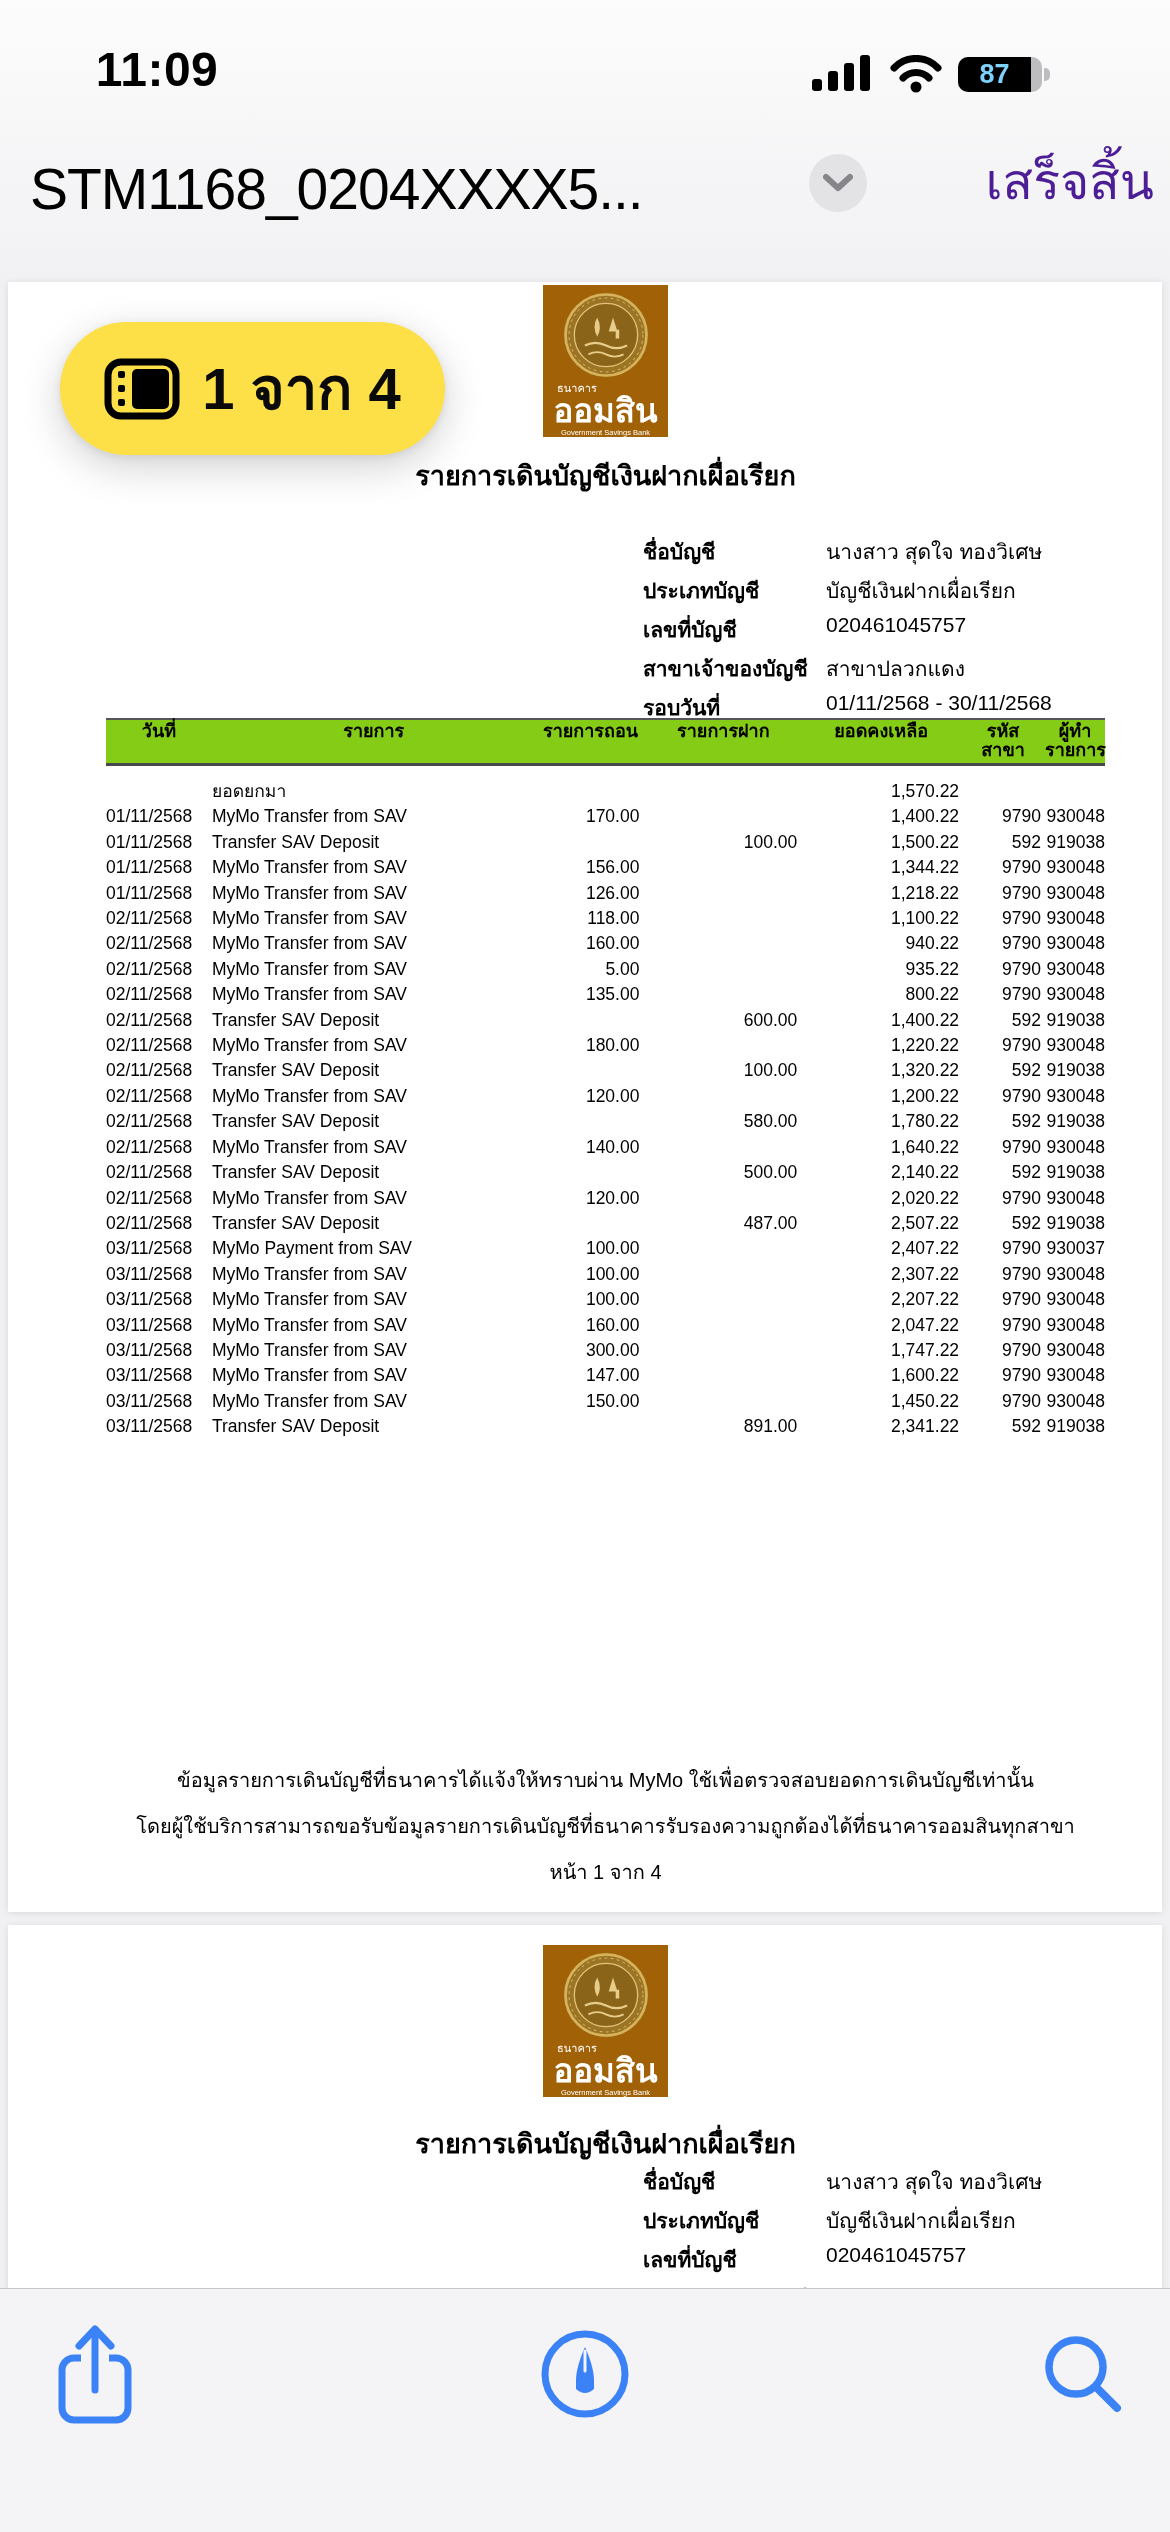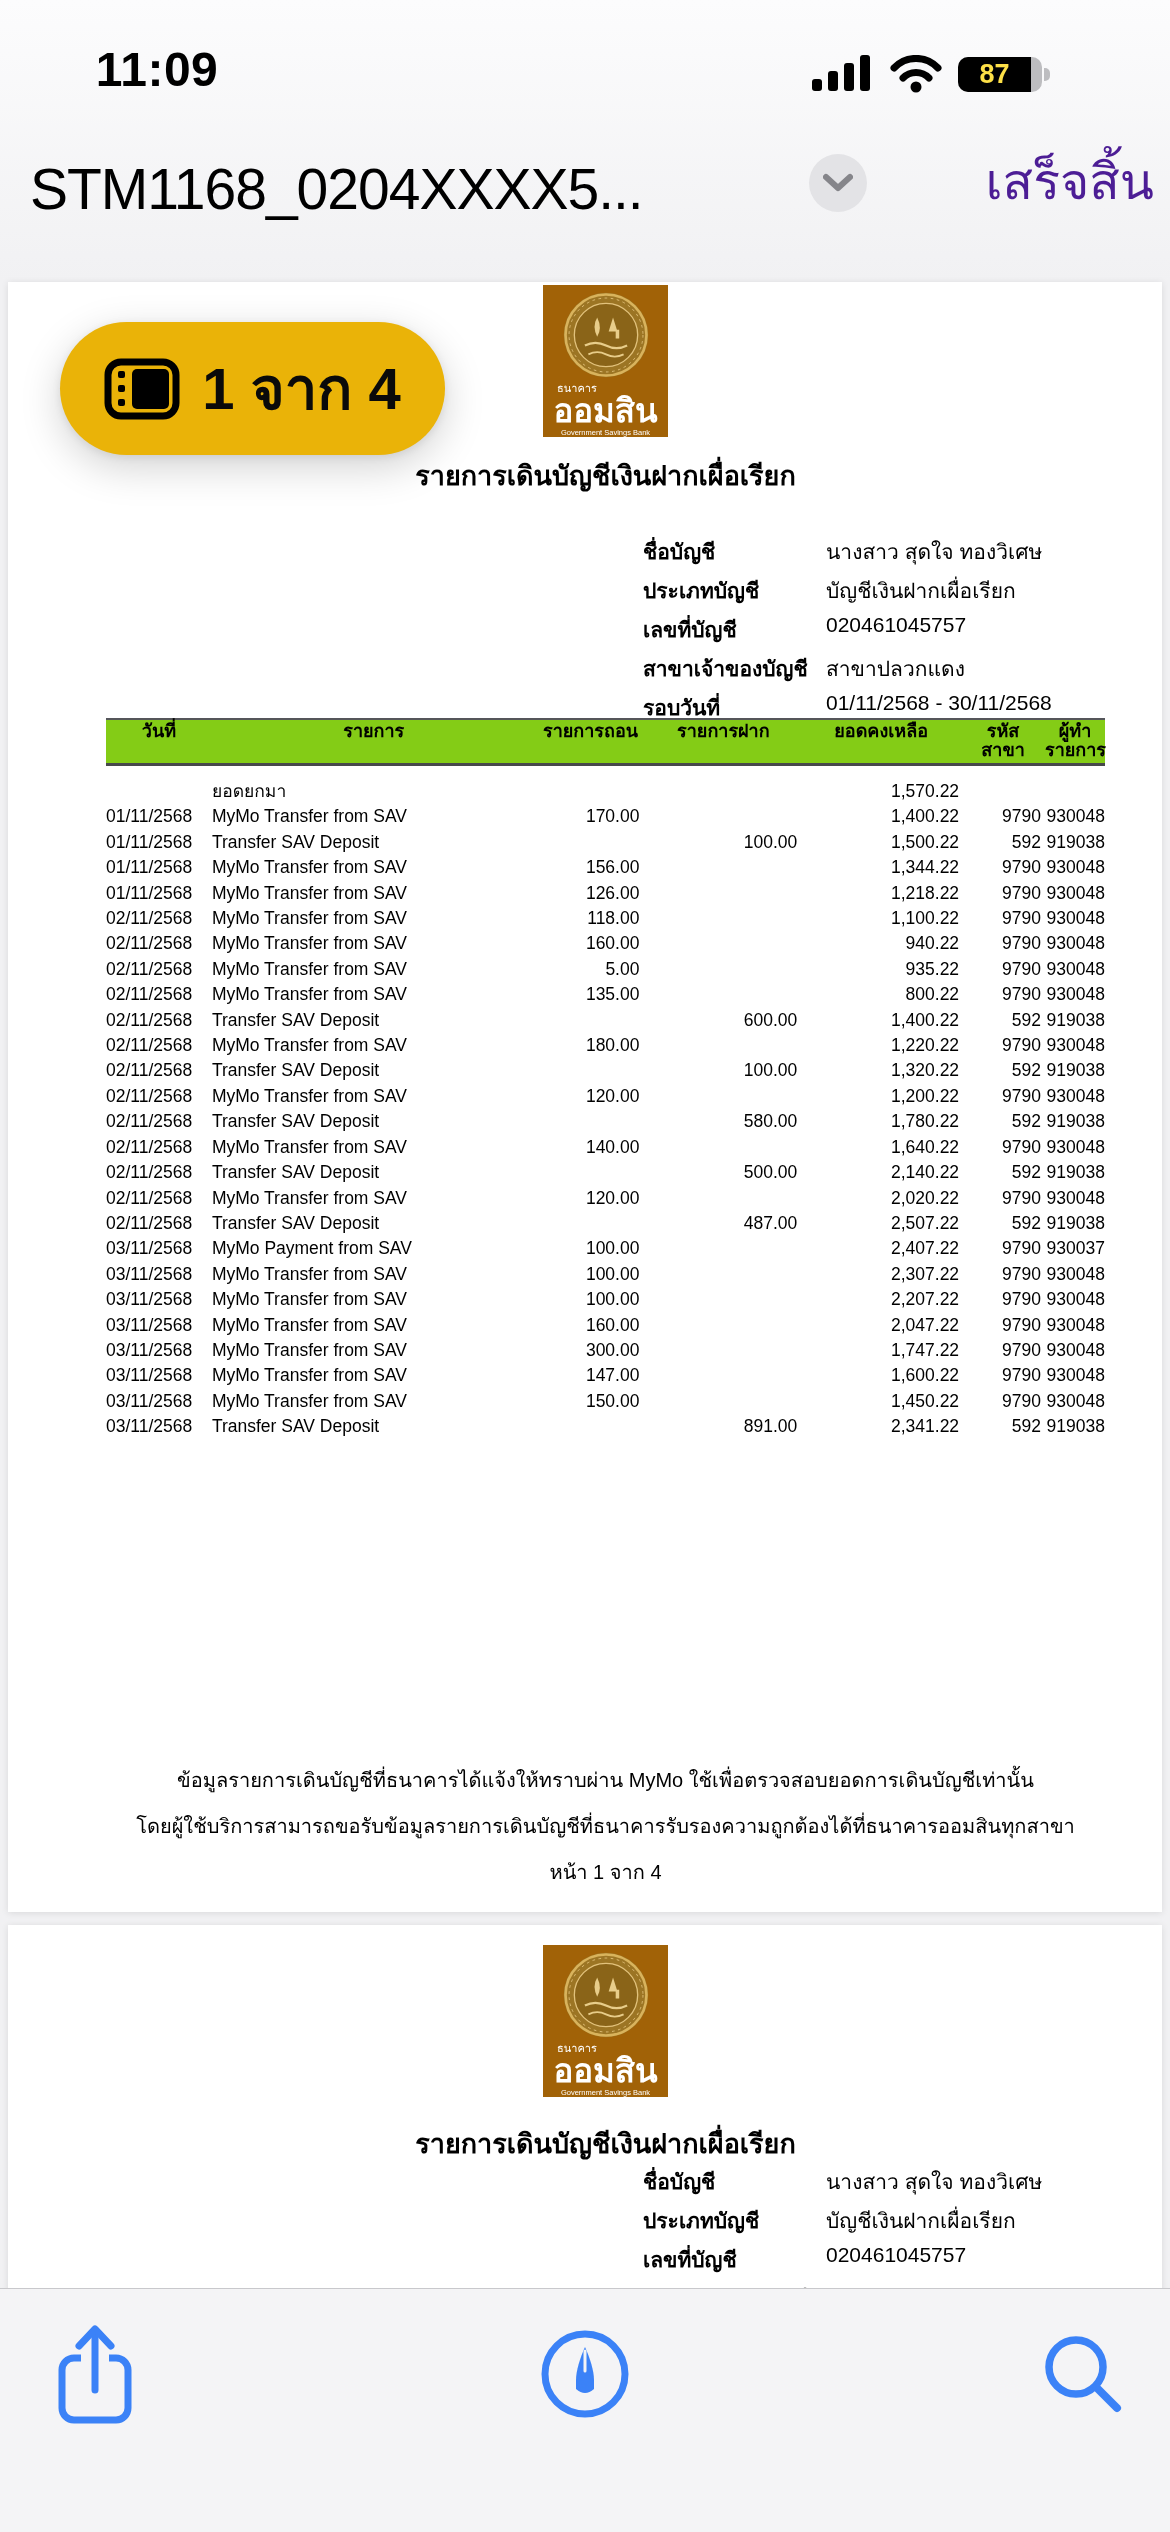--- a/index.html
+++ b/index.html
@@ -11,21 +11,21 @@
   }
   
   .chrome-top{position:absolute;left:0;top:0;width:1170px;height:282px;
     background:linear-gradient(#FCFCFD,#F1F1F3);}
   .statusbar{position:absolute;left:0;top:0;width:1112px;height:130px;}
   .clock{position:absolute;left:62px;top:42px;width:190px;text-align:center;
     font-size:48px;font-weight:700;color:#000;letter-spacing:.5px;}
   .sticons{position:absolute;right:62px;top:54px;display:flex;align-items:center;gap:16px;height:40px;}
   .bat{position:relative;width:84px;height:35px;border-radius:10px;overflow:hidden;background:#BDBDC0;}
   .bat-fill{position:absolute;left:0;top:0;bottom:0;width:87%;background:#000;
-    display:flex;align-items:center;justify-content:center;color:#fde047;
+    display:flex;align-items:center;justify-content:center;color:#7dd3fc;
     font-size:27px;font-weight:700;}
   .bat-nub{width:6px;height:13px;background:#BDBDC0;border-radius:0 5px 5px 0;margin-left:2px;}
   .batwrap{display:flex;align-items:center;}
   
   .titlebar{position:absolute;left:0;top:140px;width:1170px;height:100px;}
   .fname{position:absolute;left:30px;top:8px;width:730px;
     font-size:57px;font-weight:400;color:#000;letter-spacing:-1px;white-space:nowrap;overflow:hidden;margin-top:8px;}
   .chev-btn{position:absolute;left:809px;top:14px;width:58px;height:58px;border:none;
     border-radius:50%;background:#E3E3E6;display:flex;align-items:center;justify-content:center;padding:0;}
   .done-btn{position:absolute;right:16px;top:2px;border:none;background:none;padding:0;
@@ -62,21 +62,21 @@
   .c0{width:10.6%;text-align:left;padding-left:5px;}
   .c1{width:32.4%;text-align:left;}
   .c2{width:11%;text-align:right;}  td.c2{padding-right:6px;}
   .c3{width:15.6%;text-align:right;} td.c3{padding-right:4px;}
   .c4{width:16%;text-align:right;}  td.c4{padding-right:2px;}
   .c5{width:8.4%;text-align:right;} td.c5{padding-right:4px;}
   .c6{width:6%;text-align:right;}
   .foot-line{position:absolute;left:0;right:0;text-align:center;font-size:20px;color:#000;}
   
   .pill{position:absolute;left:60px;top:322px;width:385px;height:133px;border-radius:67px;
-    background:#eab308;box-shadow:0 12px 40px rgba(0,0,0,.18),0 2px 8px rgba(0,0,0,.08);
+    background:#fde047;box-shadow:0 12px 40px rgba(0,0,0,.18),0 2px 8px rgba(0,0,0,.08);
     display:flex;align-items:center;justify-content:center;gap:22px;border:none;}
   .pill-label{font-size:58px;font-weight:700;color:#0A0A0A;font-family:inherit;}
   
   .toolbar{position:absolute;left:0;top:2288px;width:1170px;height:244px;
     background:#F4F4F6;border-top:1px solid #C8C8CB;}
   .tb-btn{position:absolute;top:30px;width:110px;height:110px;border:none;background:none;
     display:flex;align-items:center;justify-content:center;padding:0;}
   #tb-share{left:40px;}
   #tb-markup{left:530px;}
   #tb-search{left:1028px;}

